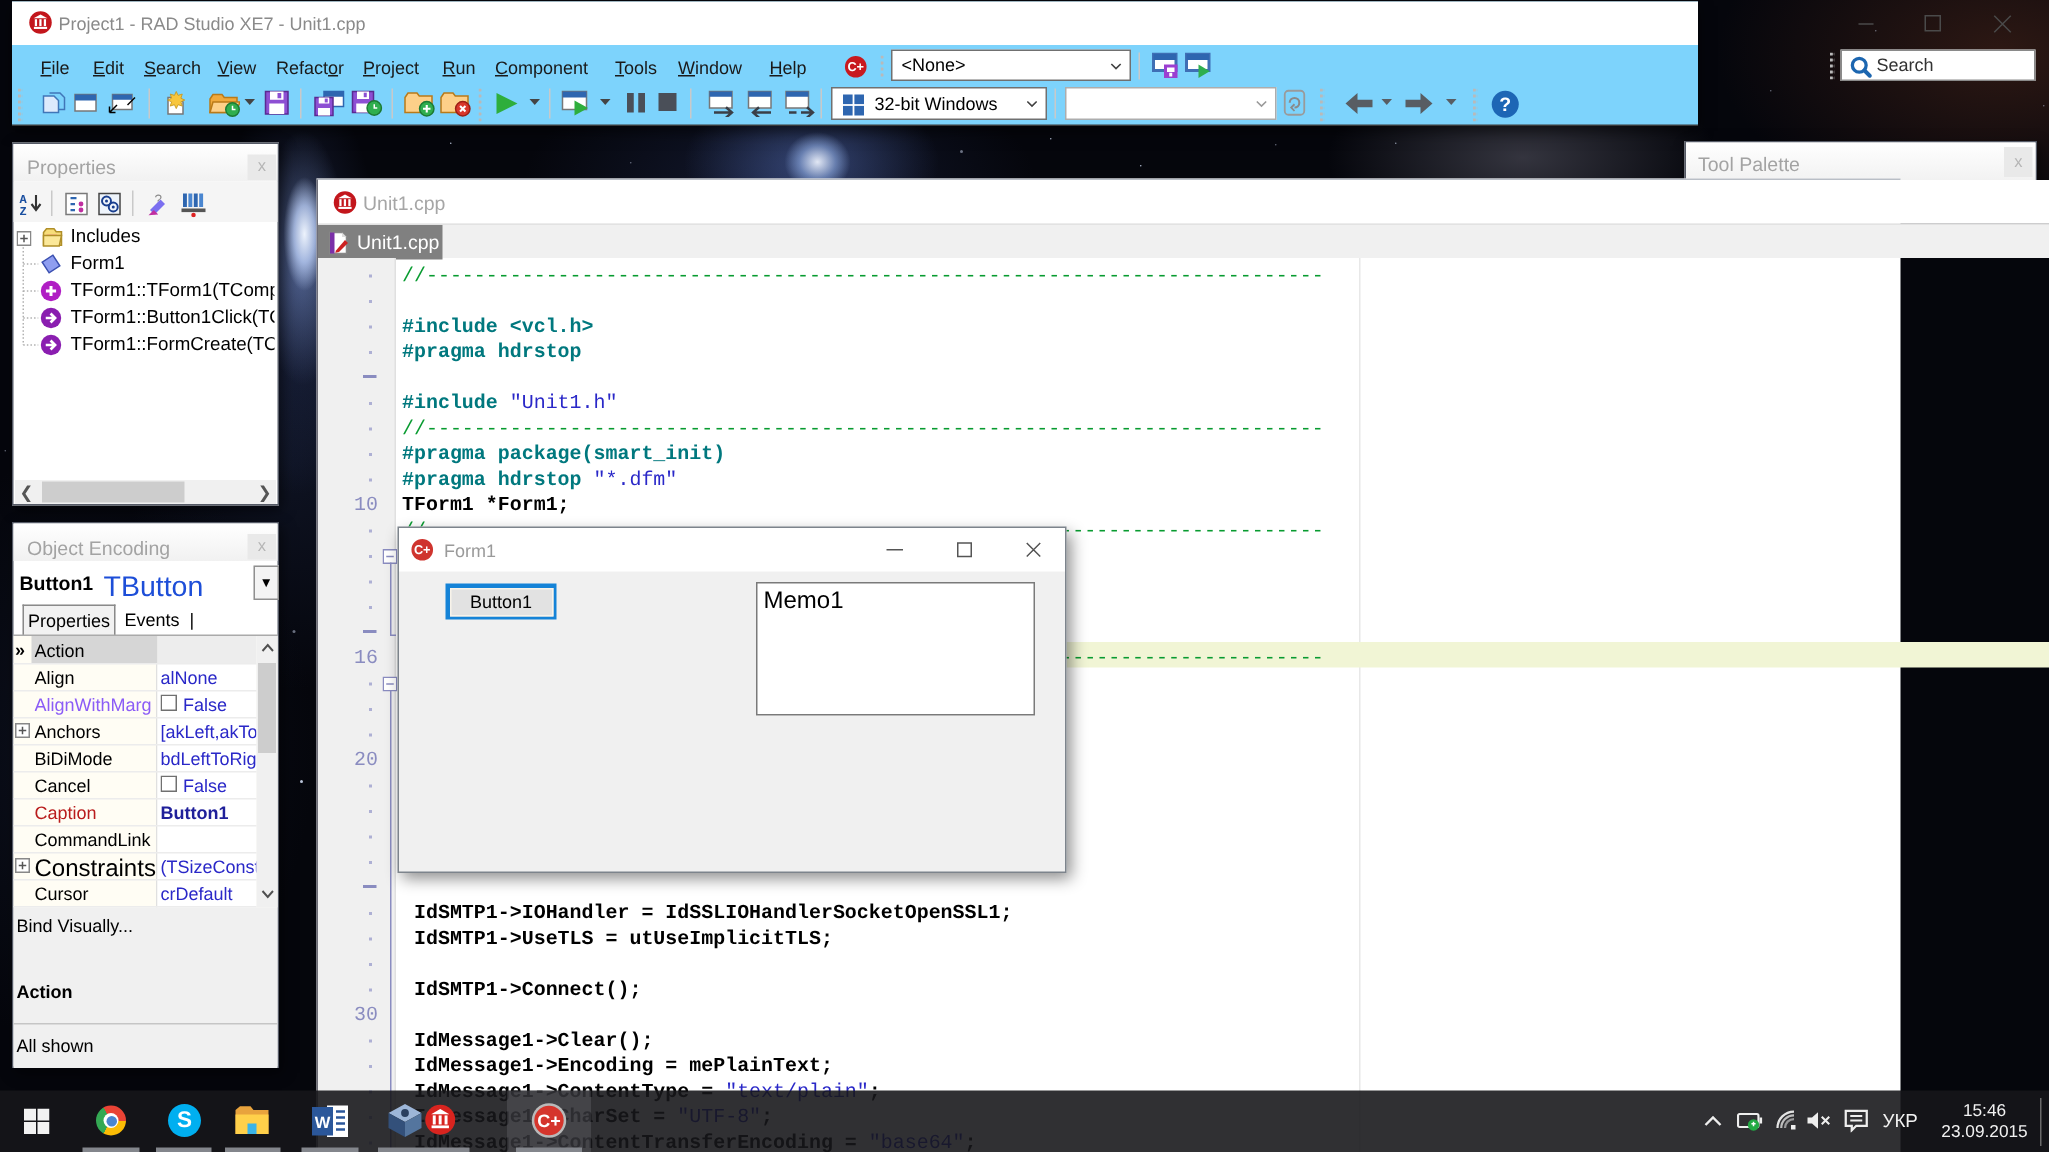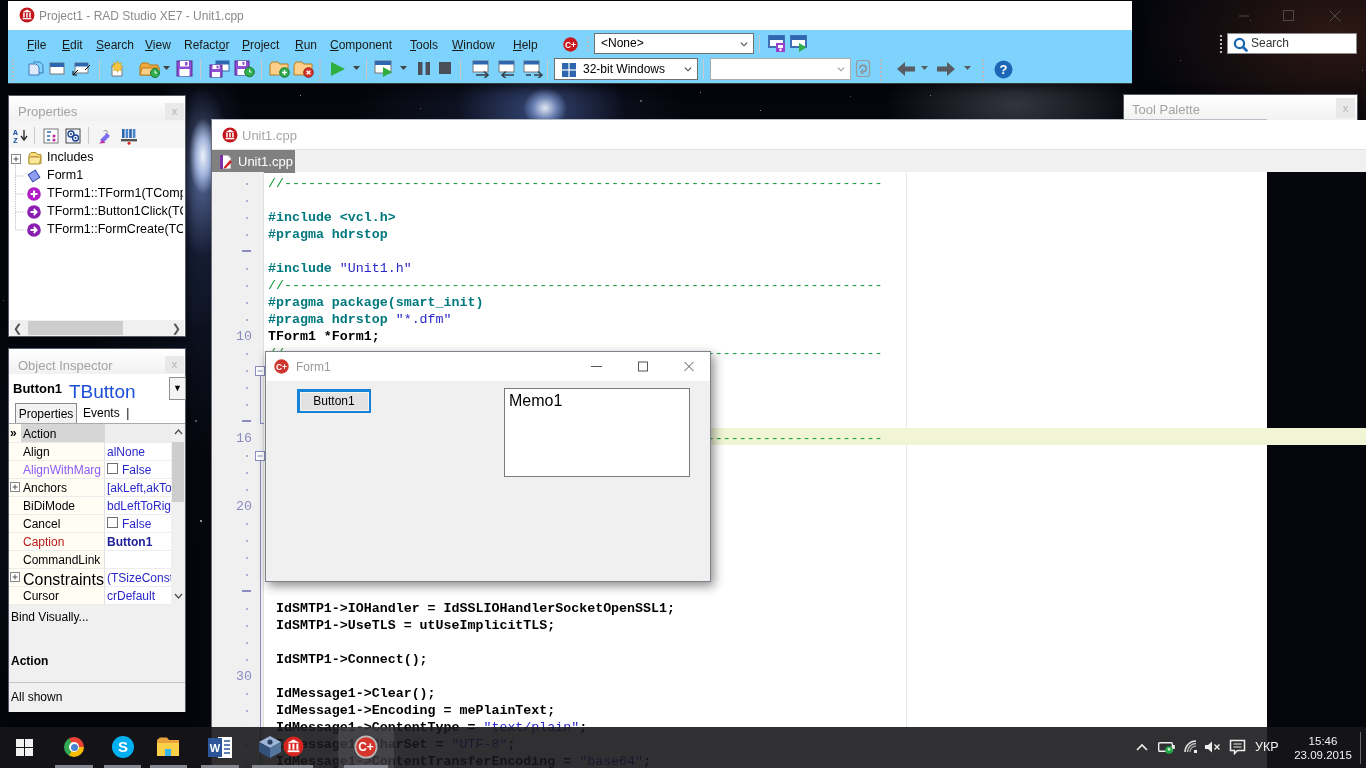--- a/index.html
+++ b/index.html
@@ -480,21 +480,21 @@
       </div>
    <div class="abs" style="left:1px;top:224px;width:174px;height:16px;background:#f0f0f0">
      <div class="abs" style="left:3px;top:2px;color:#555;font-size:11px">❮</div>
      <div class="abs" style="right:3px;top:2px;color:#555;font-size:11px">❯</div>
      <div class="abs" style="left:18px;top:1px;width:95px;height:14px;background:#cdcdcd"></div>
    </div>
  </div>
 
  <div id="oi" class="panel" style="left:8px;top:348px;width:178px;height:364px">
    <div class="paneltitle" style="height:25px"></div>
-   <div class="paneltxt" style="top:9px">Object Inspector</div>
+   <div class="paneltxt" style="top:9px">Object Encoding</div>
    <div class="panelx" style="right:1px;top:7px;width:19px;height:17px;line-height:17px">x</div>
    <div class="abs" style="left:4px;top:32px;font-size:13px;font-weight:bold;color:#000">Button1</div>
    <div class="abs" style="left:60px;top:32px;font-size:19px;color:#1d4ed8">TButton</div>
    <div class="abs" style="left:160px;top:28px;width:17px;height:23px;background:#f4f4f4;border:1px solid #909090;text-align:center;font-size:9px;color:#000;line-height:21px">▼</div>
    <div id="oitabs" class="abs" style="left:0;top:54px;width:176px;height:21px">
      <div class="abs" style="left:6px;top:0;width:62px;height:21px;background:#f2f2f2;border:1px solid #8a8a8a;border-bottom:none;font-size:12px;text-align:center;line-height:20px">Properties</div>
      <div class="abs" style="left:74px;top:3px;font-size:12px">Events&nbsp;&nbsp;|</div>
      <div class="abs" style="left:0;top:20px;width:176px;height:1px;background:#aaa"></div>
    </div>
    <div id="oigrid" class="abs" style="left:0;top:75px;width:176px;height:181px">

